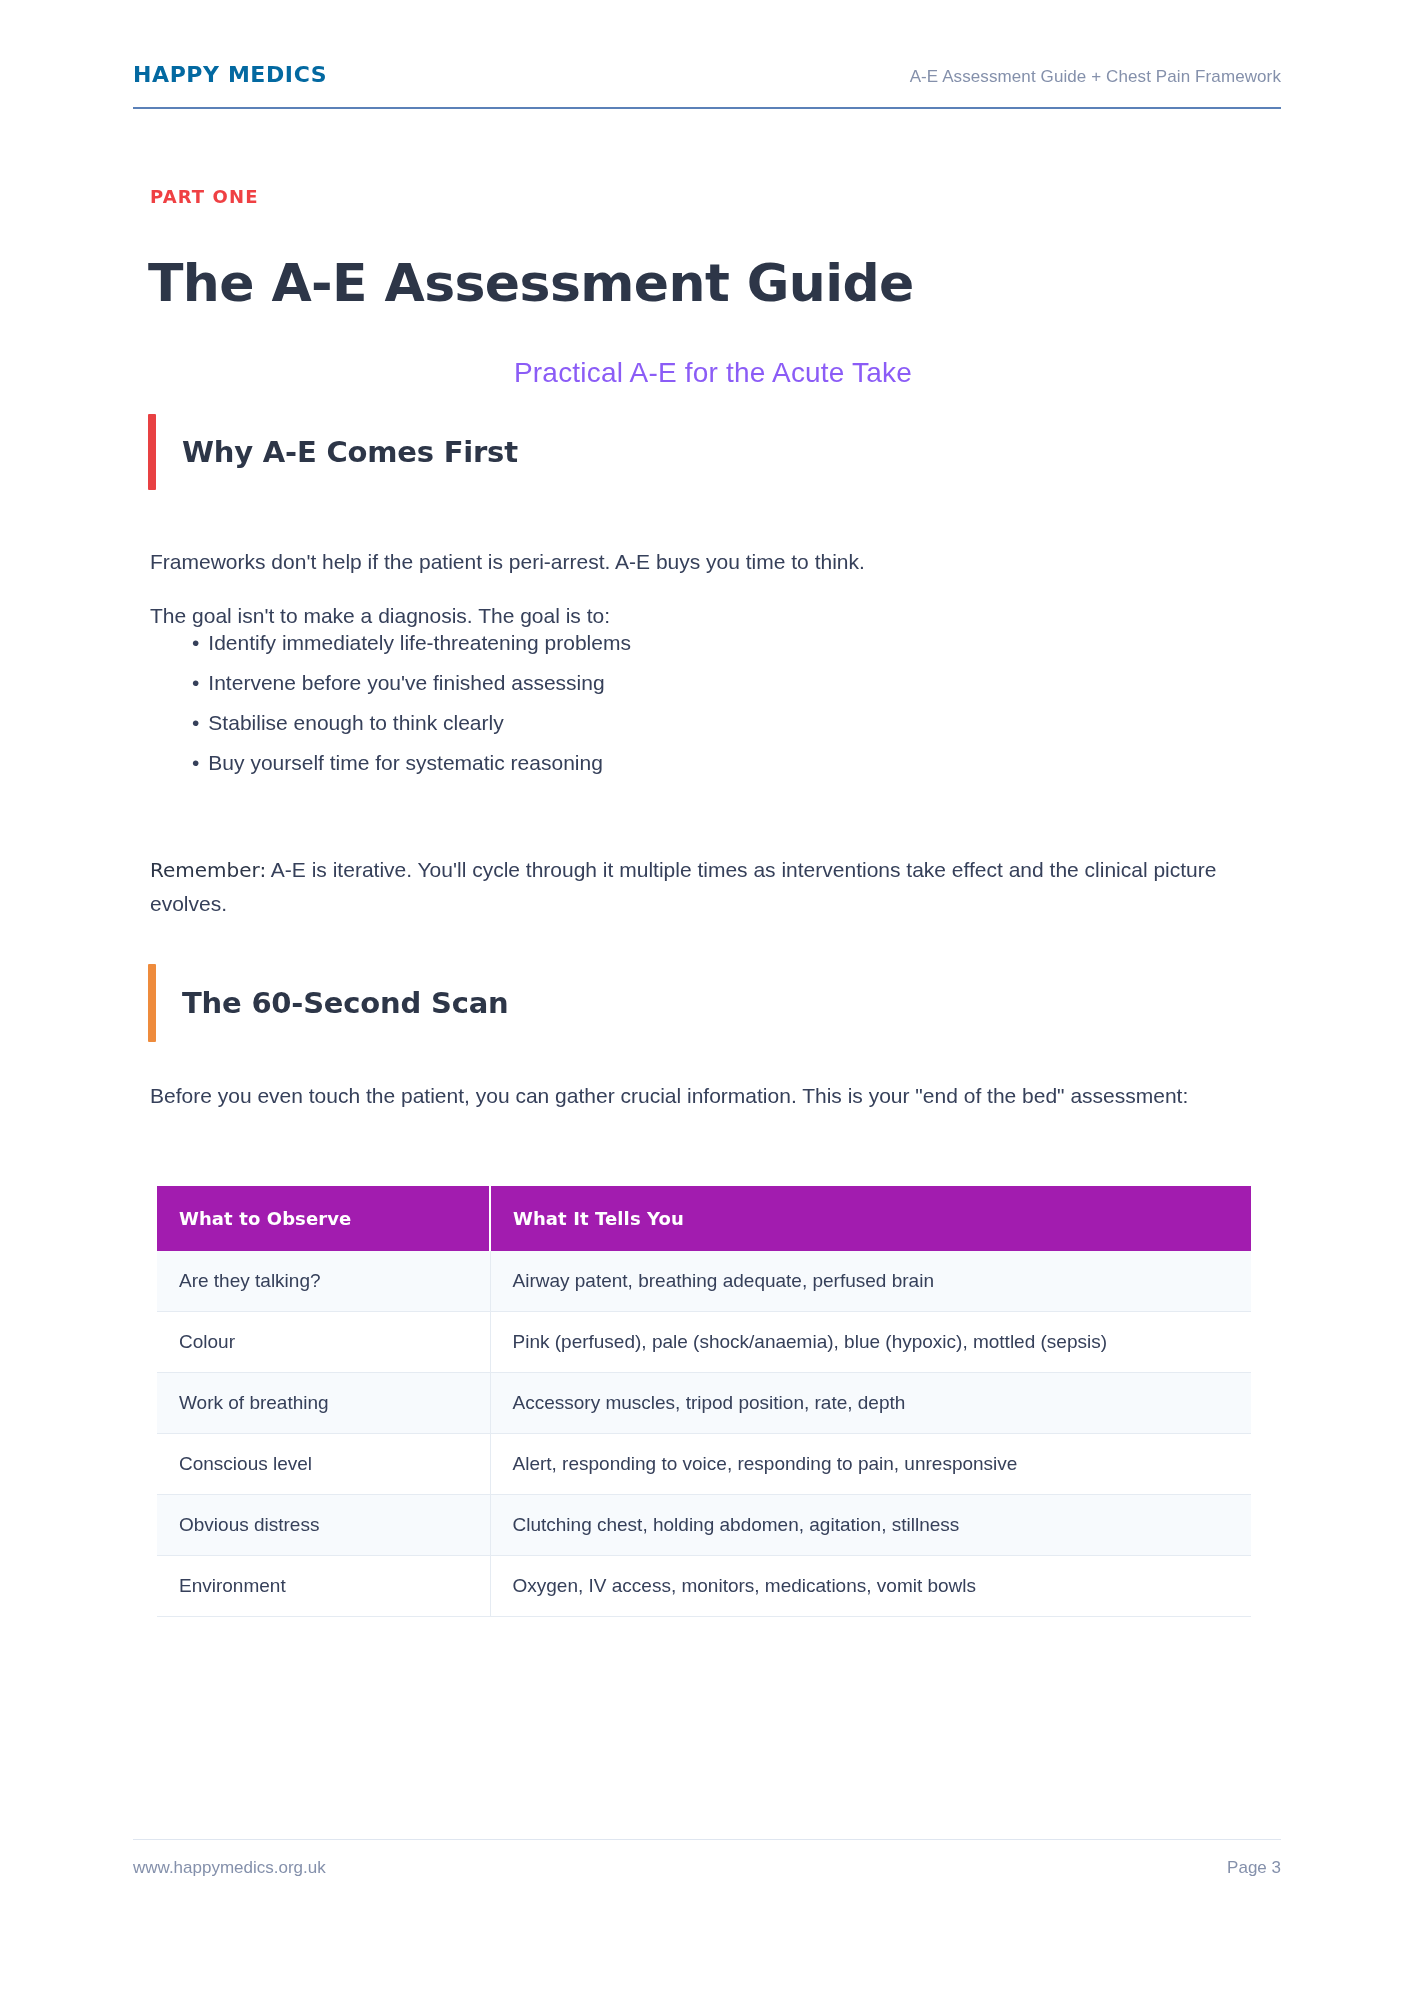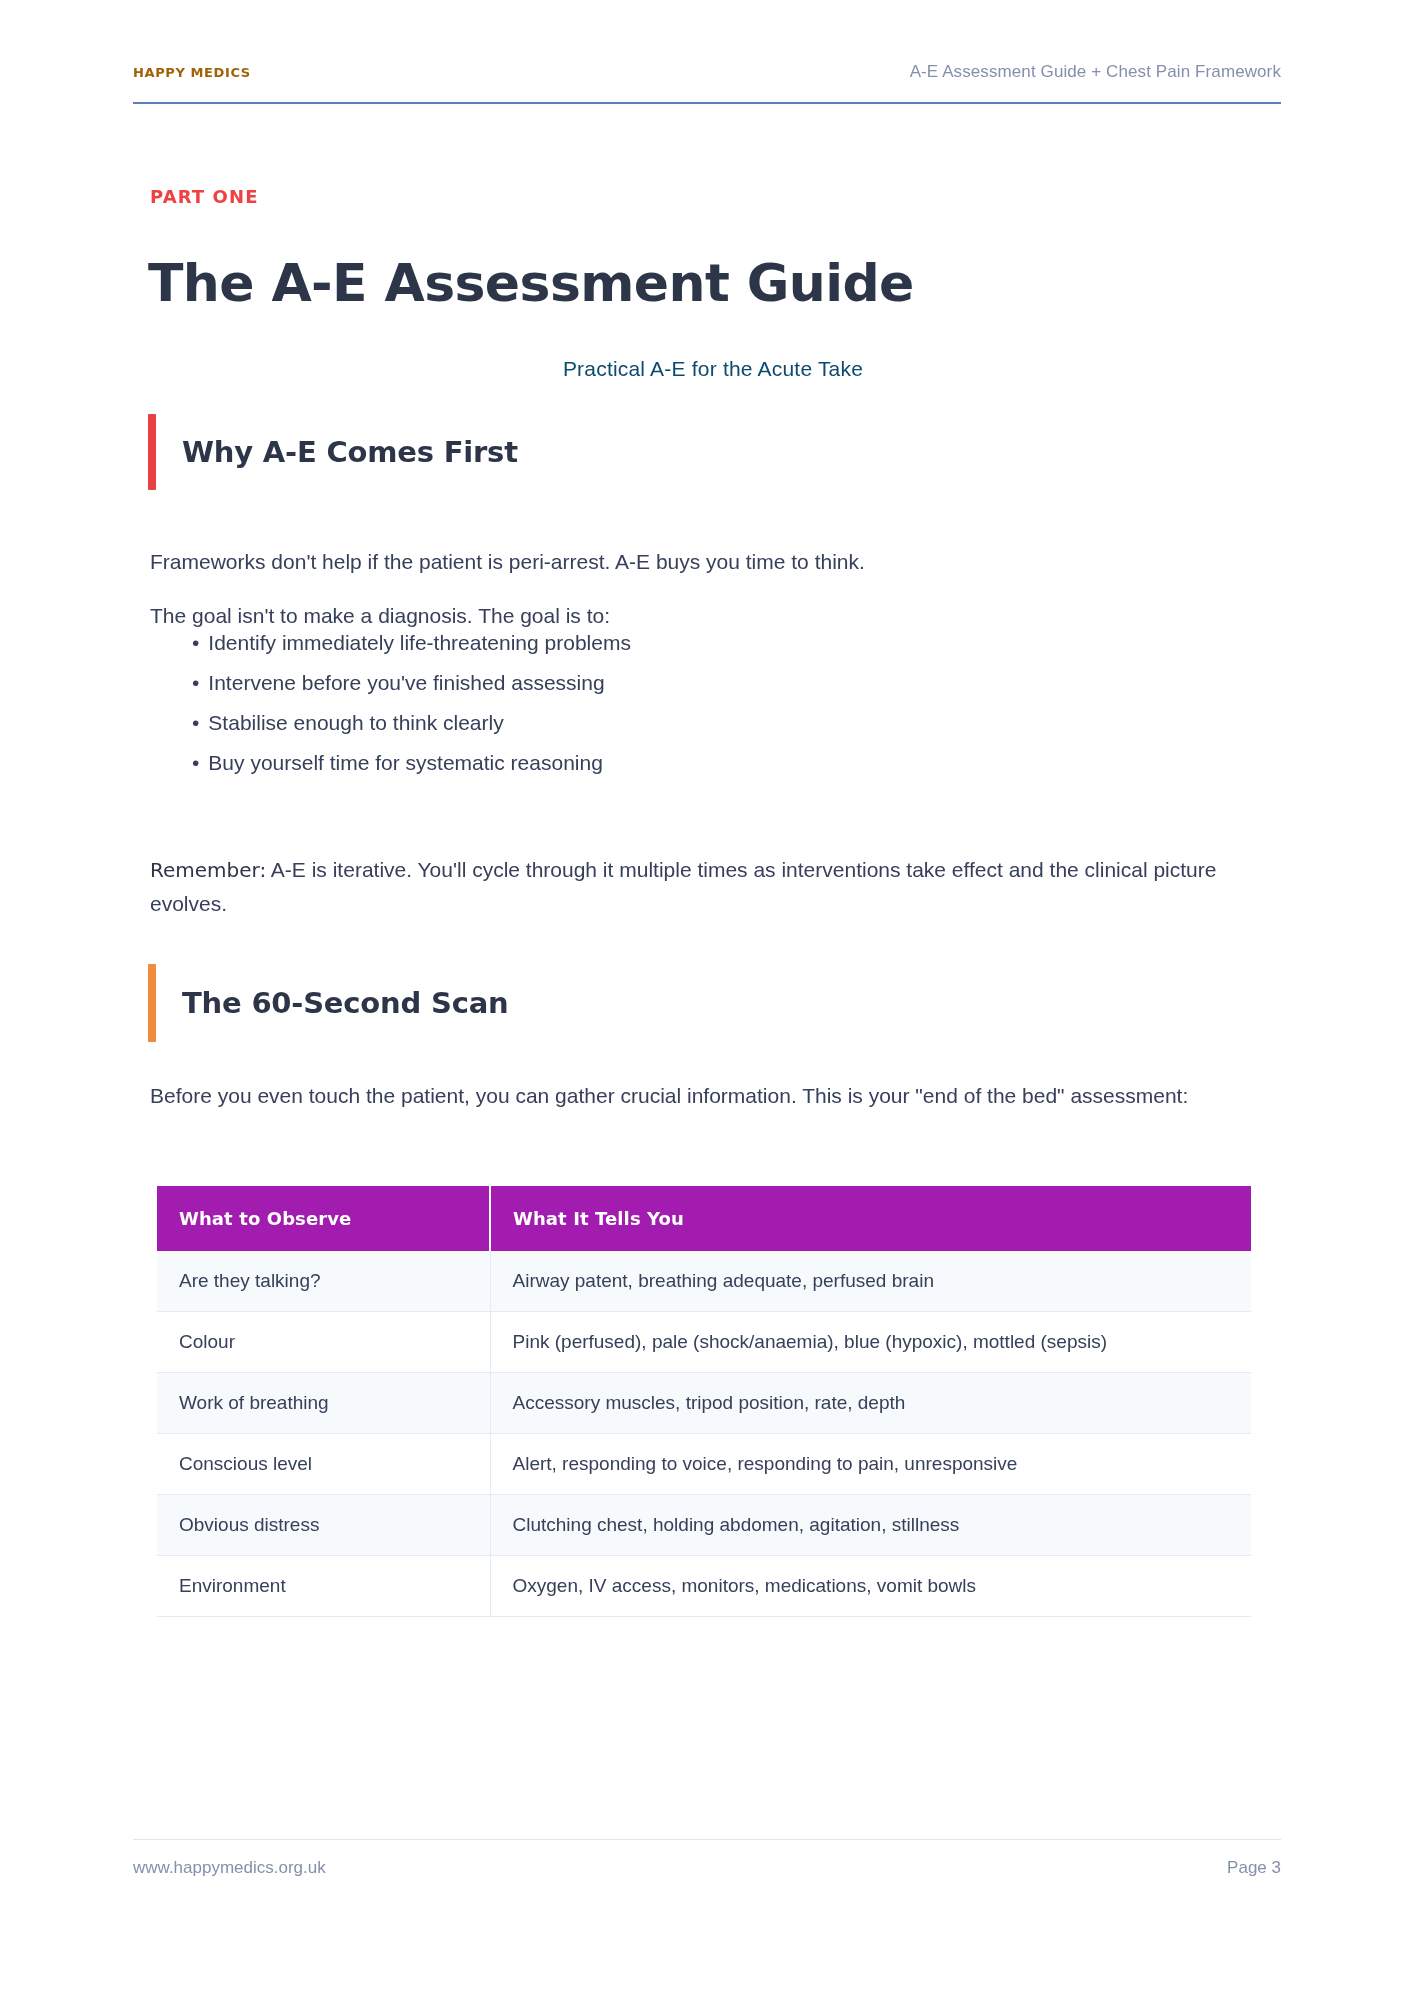--- a/index.html
+++ b/index.html
@@ -28,23 +28,23 @@
     top: 62px;
     display: flex;
     align-items: baseline;
     justify-content: space-between;
     padding-bottom: 20px;
     border-bottom: 2.5px solid #5b81b8;
   }
   .brand {
     font-family: "DejaVu Sans", sans-serif;
     font-weight: bold;
-    font-size: 13px;
+    font-size: 22px;
     letter-spacing: 0.6px;
-    color: #a16207;
+    color: #0369a1;
   }
   .header-right {
     font-family: "Liberation Sans", sans-serif;
     font-size: 17px;
     color: #8490ab;
     letter-spacing: 0.1px;
   }
 
   
   .part-label {
@@ -67,22 +67,22 @@
     letter-spacing: -0.6px;
     color: #2d3648;
   }
   .doc-subtitle {
     position: absolute;
     left: 0;
     right: 0;
     top: 357px;
     text-align: center;
     font-family: "Liberation Sans", sans-serif;
-    font-size: 21px;
-    color: #0c4a6e;
+    font-size: 28px;
+    color: #8b5cf6;
     letter-spacing: 0.2px;
     padding-left: 12px;
   }
 
   
   .section-head {
     position: absolute;
     display: flex;
     align-items: stretch;
     left: 148px;

